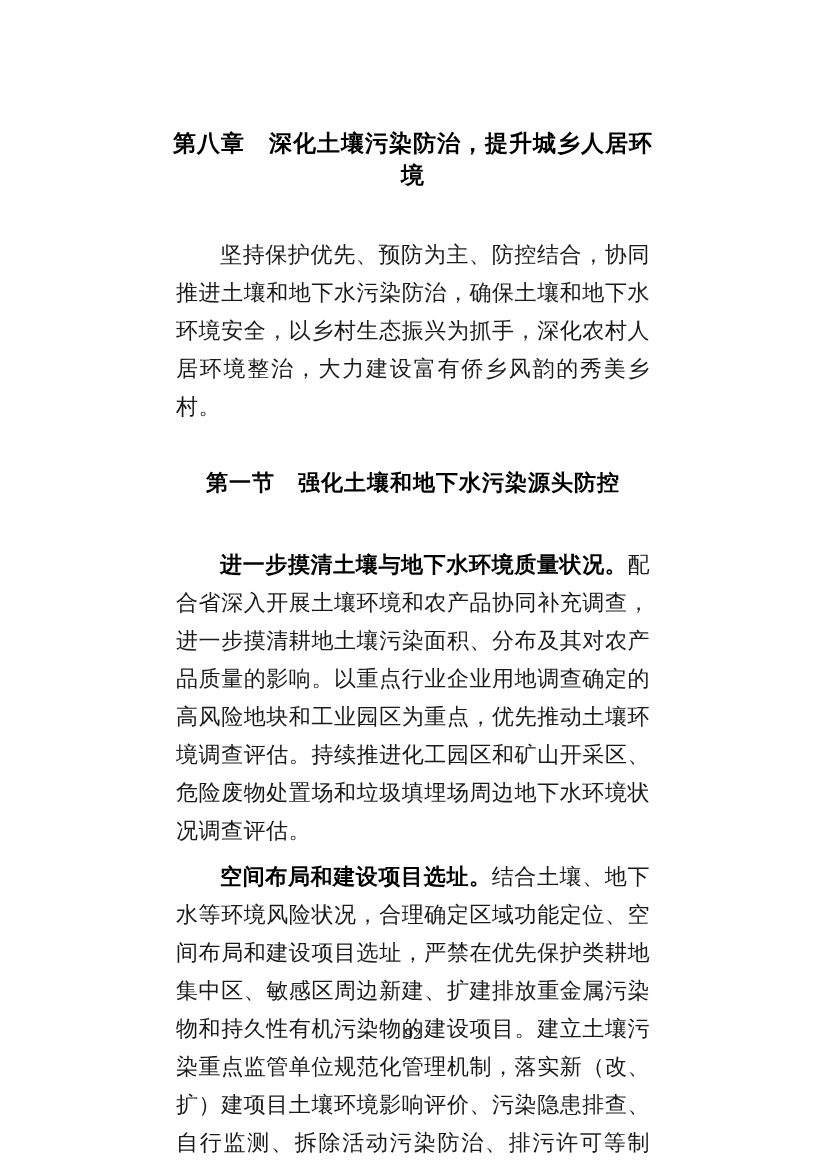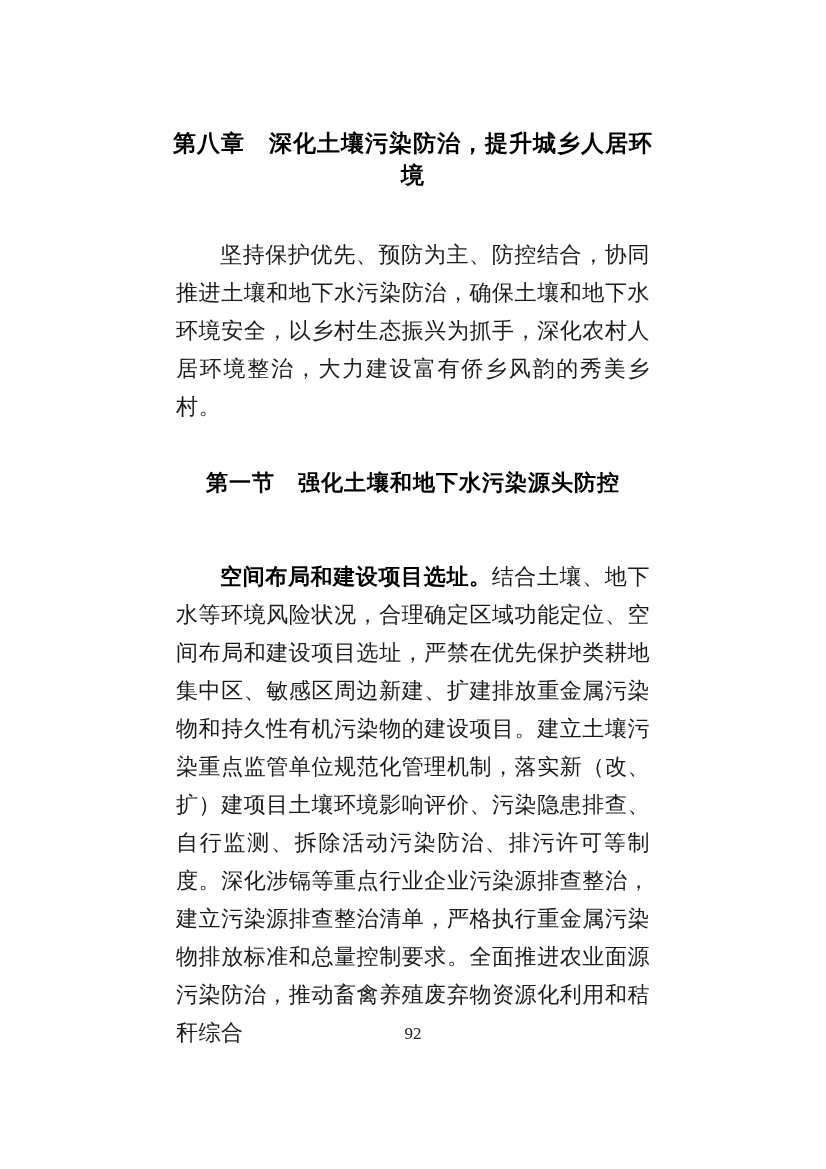--- a/index.html
+++ b/index.html
@@ -40,21 +40,21 @@
     letter-spacing: 0.5px;
   }
   .body-para.first {
     margin-top: 44px;
   }
   .lead-bold {
     font-weight: bold;
     color: #000000;
   }
   .section-title {
-    margin: 42px 0 60px 0;
+    margin: 42px 0 48px 0;
     font-size: 22px;
     font-weight: bold;
     text-align: center;
     letter-spacing: 1px;
     line-height: 30px;
     color: #000000;
     font-family: "Liberation Sans", "DejaVu Sans", sans-serif;
   }
   .page-number {
     position: absolute;
@@ -71,18 +71,19 @@
 <body>
 
 <div class="page">
 
   <h1 class="chapter-title">第八章　深化土壤污染防治，提升城乡人居环境</h1>
 
   <p class="body-para first">坚持保护优先、预防为主、防控结合，协同推进土壤和地下水污染防治，确保土壤和地下水环境安全，以乡村生态振兴为抓手，深化农村人居环境整治，大力建设富有侨乡风韵的秀美乡村。</p>
 
   <h2 class="section-title">第一节　强化土壤和地下水污染源头防控</h2>
 
+  <p class="body-para"><span class="lead-bold">进一步摸清土壤与地下水环境质量状况。</span><span>配合省深入开展土壤环境和农产品协同补充调查，进一步摸清耕地土壤污染面积、分布及其对农产品质量的影响。以重点行业企业用地调查确定的高风险地块和工业园区为重点，优先推动土壤环境调查评估。持续推进化工园区和矿山开采区、危险废物处置场和垃圾填埋场周边地下水环境状况调查评估。</span></p>
 
   <p class="body-para"><span class="lead-bold">空间布局和建设项目选址。</span><span>结合土壤、地下水等环境风险状况，合理确定区域功能定位、空间布局和建设项目选址，严禁在优先保护类耕地集中区、敏感区周边新建、扩建排放重金属污染物和持久性有机污染物的建设项目。建立土壤污染重点监管单位规范化管理机制，落实新（改、扩）建项目土壤环境影响评价、污染隐患排查、自行监测、拆除活动污染防治、排污许可等制度。深化涉镉等重点行业企业污染源排查整治，建立污染源排查整治清单，严格执行重金属污染物排放标准和总量控制要求。全面推进农业面源污染防治，推动畜禽养殖废弃物资源化利用和秸秆综合</span></p>
 
   <div class="page-number">92</div>
 
 </div>
 
 </body></html>

